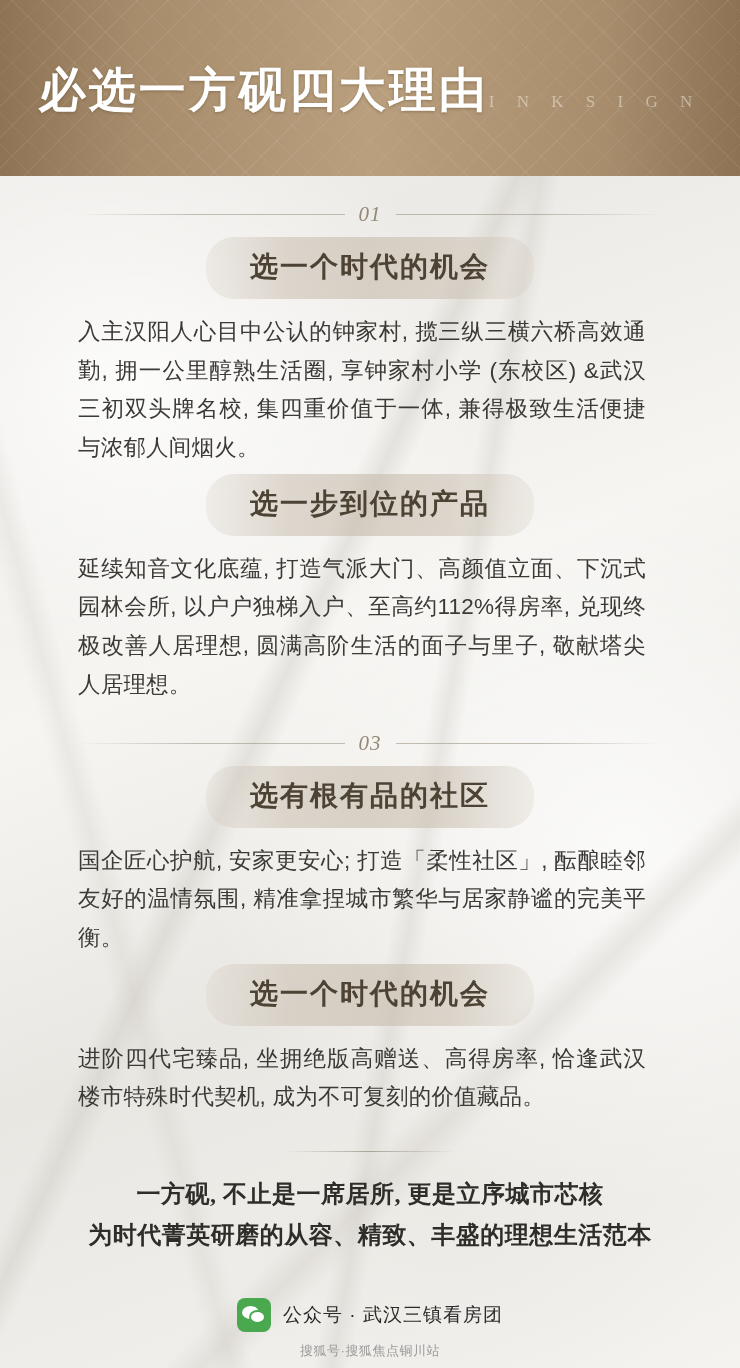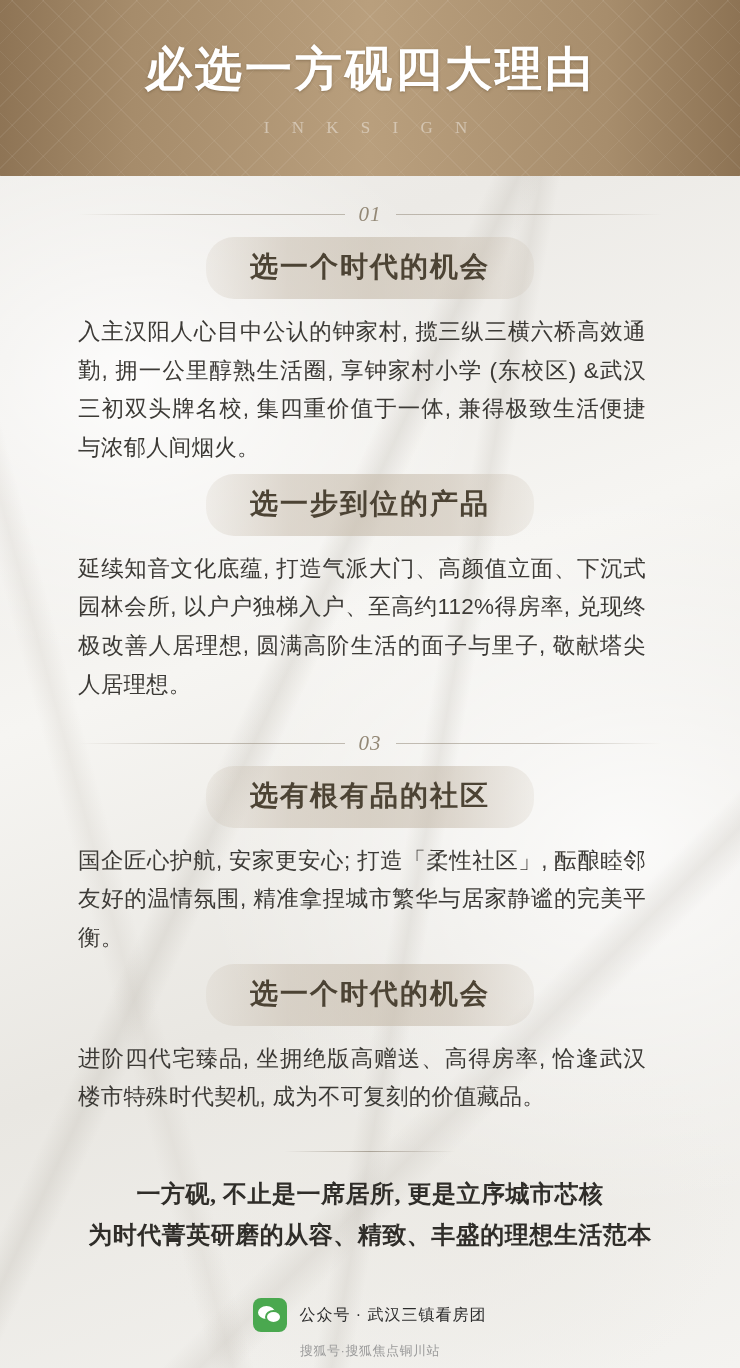--- a/index.html
+++ b/index.html
@@ -52,21 +52,21 @@
     background-image:
       repeating-linear-gradient(45deg, rgba(255,255,255,0.08) 0 1px, rgba(255,255,255,0) 1px 22px),
       repeating-linear-gradient(-45deg, rgba(255,255,255,0.08) 0 1px, rgba(255,255,255,0) 1px 22px);
     opacity: 0.85;
   }
   .header-inner {
     position: relative;
     z-index: 2;
     height: 100%;
     display: flex;
-    flex-direction: column;
+    flex-direction: row;
     align-items: center;
     justify-content: center;
     padding-top: 6px;
     box-sizing: border-box;
   }
   .header-title {
     font-family: "Liberation Serif", serif;
     font-weight: bold;
     font-size: 47px;
     letter-spacing: 3px;
@@ -186,21 +186,21 @@
   .wechat-badge::before {
     width: 17px; height: 13px;
     left: 5px; top: 8px;
   }
   .wechat-badge::after {
     width: 13px; height: 10px;
     left: 14px; top: 14px;
     box-shadow: 0 0 0 2px #4aa84f;
   }
   .bottom-text {
-    font-size: 16px;
+    font-size: 19px;
     color: #2b2b2b;
     letter-spacing: 1px;
     font-family: "Liberation Sans", sans-serif;
   }
   .watermark {
     position: absolute;
     left: 0;
     bottom: 8px;
     width: 740px;
     text-align: center;

